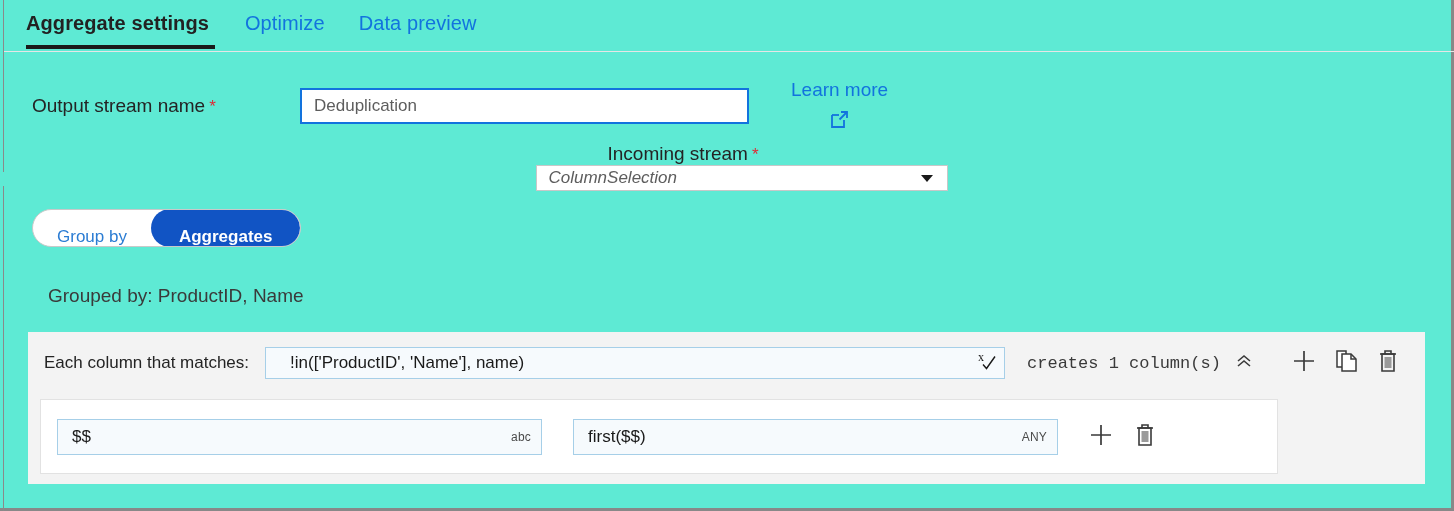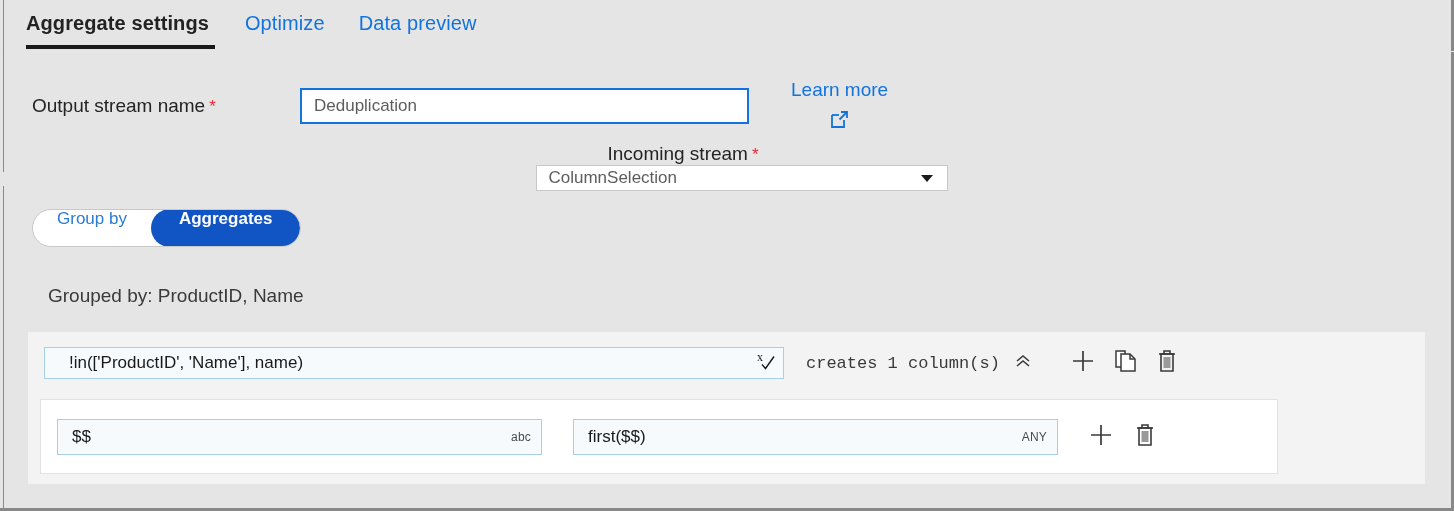--- a/index.html
+++ b/index.html
@@ -9,21 +9,21 @@
     height: 511px;
     background: #ffffff;
     font-family: "Liberation Sans", sans-serif;
     overflow: hidden;
   }
 
   .screen {
     position: relative;
     width: 1454px;
     height: 511px;
-    background: #e5e5e5;
+    background: #5eead4;
     border-right: 3px solid #888888;
     border-bottom: 3px solid #888888;
   }
 
   
   .left-rule-top {
     position: absolute;
     left: 3px; top: 0; width: 1px; height: 172px;
     background: #8a8a8a;
   }
@@ -119,20 +119,21 @@
     height: 36px;
     background: #ffffff;
     border: 1px solid #c8c8c8;
     font-size: 17px;
     color: #5d5d5d;
     padding: 0 12px;
     display: flex;
     align-items: center;
     justify-content: space-between;
     cursor: pointer;
+    font-style: italic;
   }
   .caret {
     width: 0; height: 0;
     border-left: 6px solid transparent;
     border-right: 6px solid transparent;
     border-top: 7px solid #1a1a1a;
     margin-right: 2px;
   }
 
   .learn-more {
@@ -156,21 +157,21 @@
     display: flex;
     align-items: center;
     border: 1px solid #c9c9c9;
     border-radius: 19px;
     background: #ffffff;
     overflow: hidden;
   }
   .pill-seg {
     height: 38px;
     display: flex;
-    align-items: flex-start;
+    align-items: flex-end;
     justify-content: center;
     font-size: 17px;
     padding: 0 24px;
     cursor: pointer;
     white-space: nowrap;
   }
   .pill-seg.off { color: #2b7cd3; }
   .pill-seg.on {
     color: #ffffff;
     background: #1154c4;
@@ -358,20 +359,21 @@
     <div class="pill-seg on">
       <span>Aggregates</span>
     </div>
   </div>
 
   <div class="grouped-by">Grouped by: ProductID, Name</div>
 
   <div class="panel">
 
     <div class="match-row">
+      <div class="match-label">Each column that matches:</div>
 
       <div class="expr-input">
         <span>!in(['ProductID', 'Name'], name)</span>
         <span class="expr-fx">
           <svg width="20" height="22" viewBox="0 0 20 22">
             <text x="1" y="11" font-family="'Liberation Serif', serif" font-size="12" fill="#1a1a1a">x</text>
             <path d="M6 15 L9.5 19 L18 7" fill="none" stroke="#1a1a1a" stroke-width="1.4"></path>
           </svg>
         </span>
       </div>

